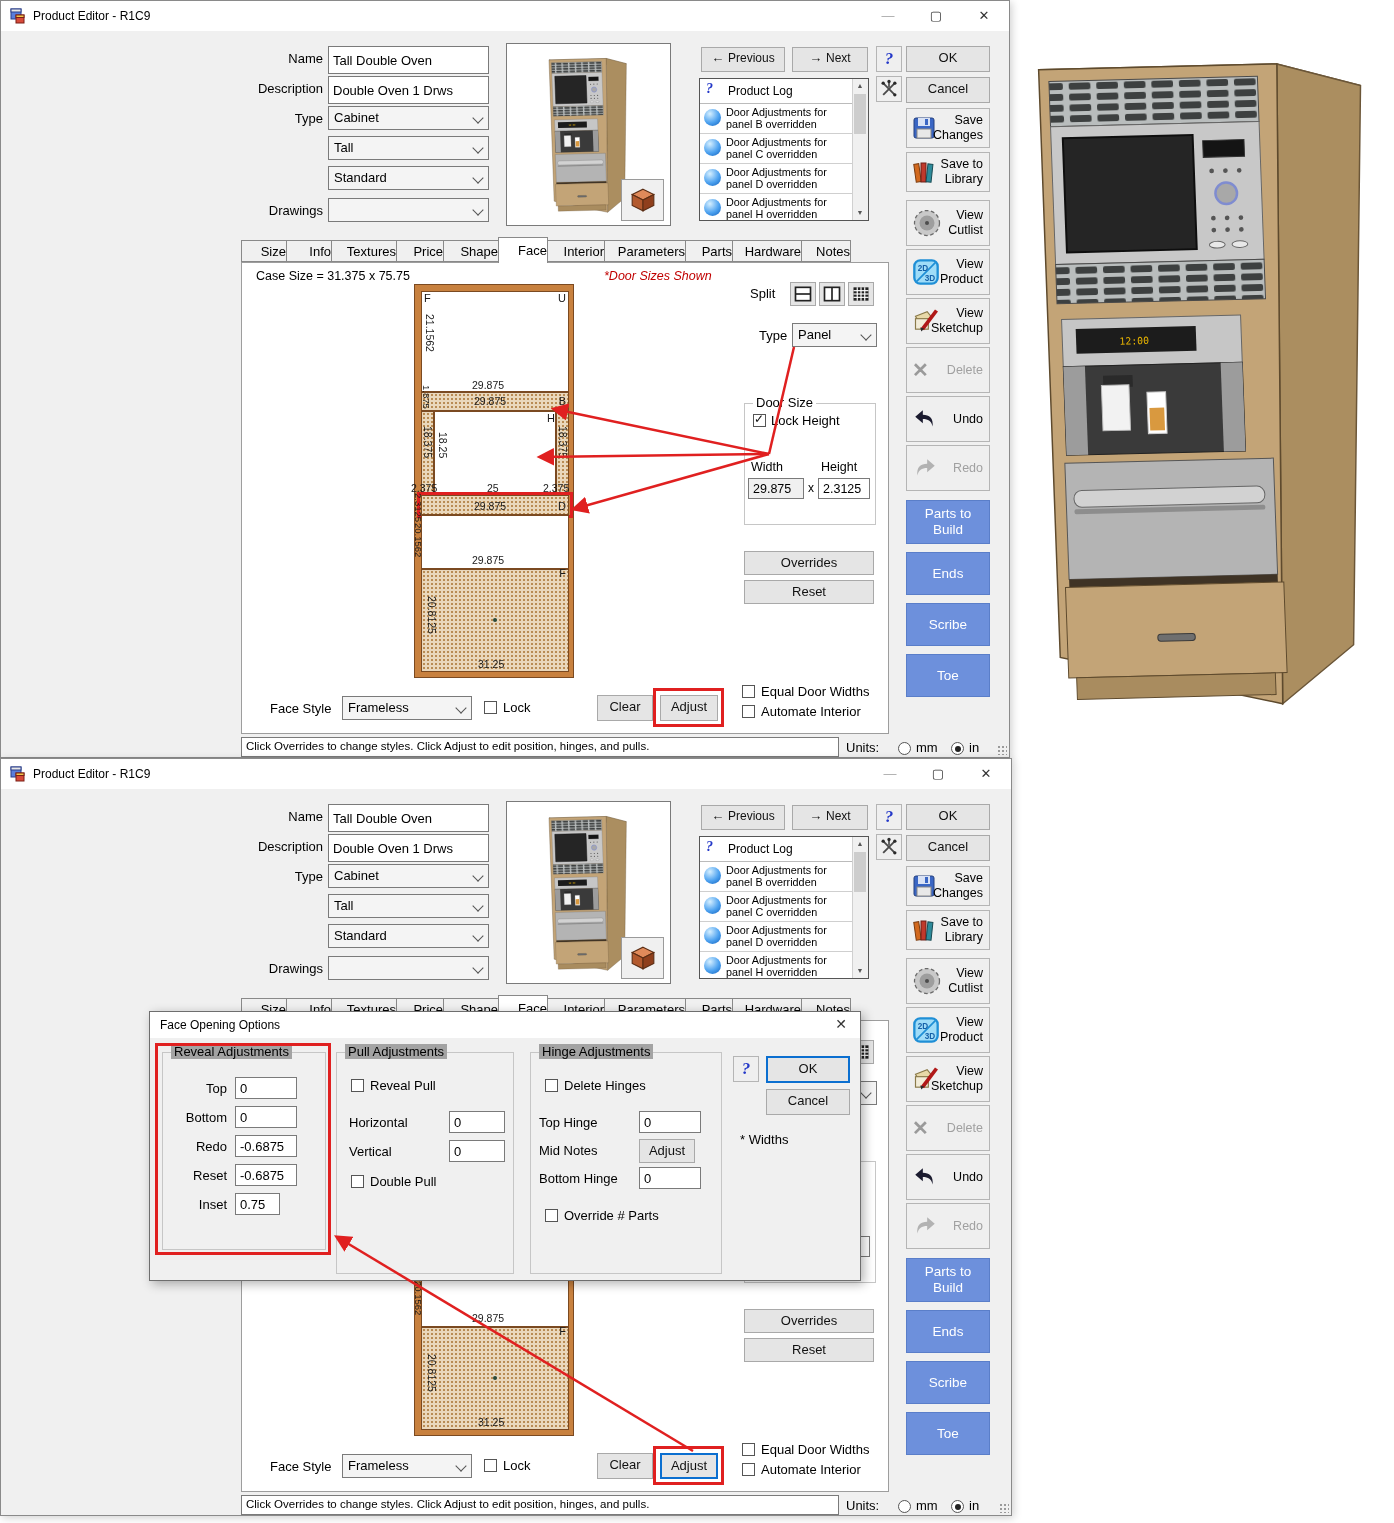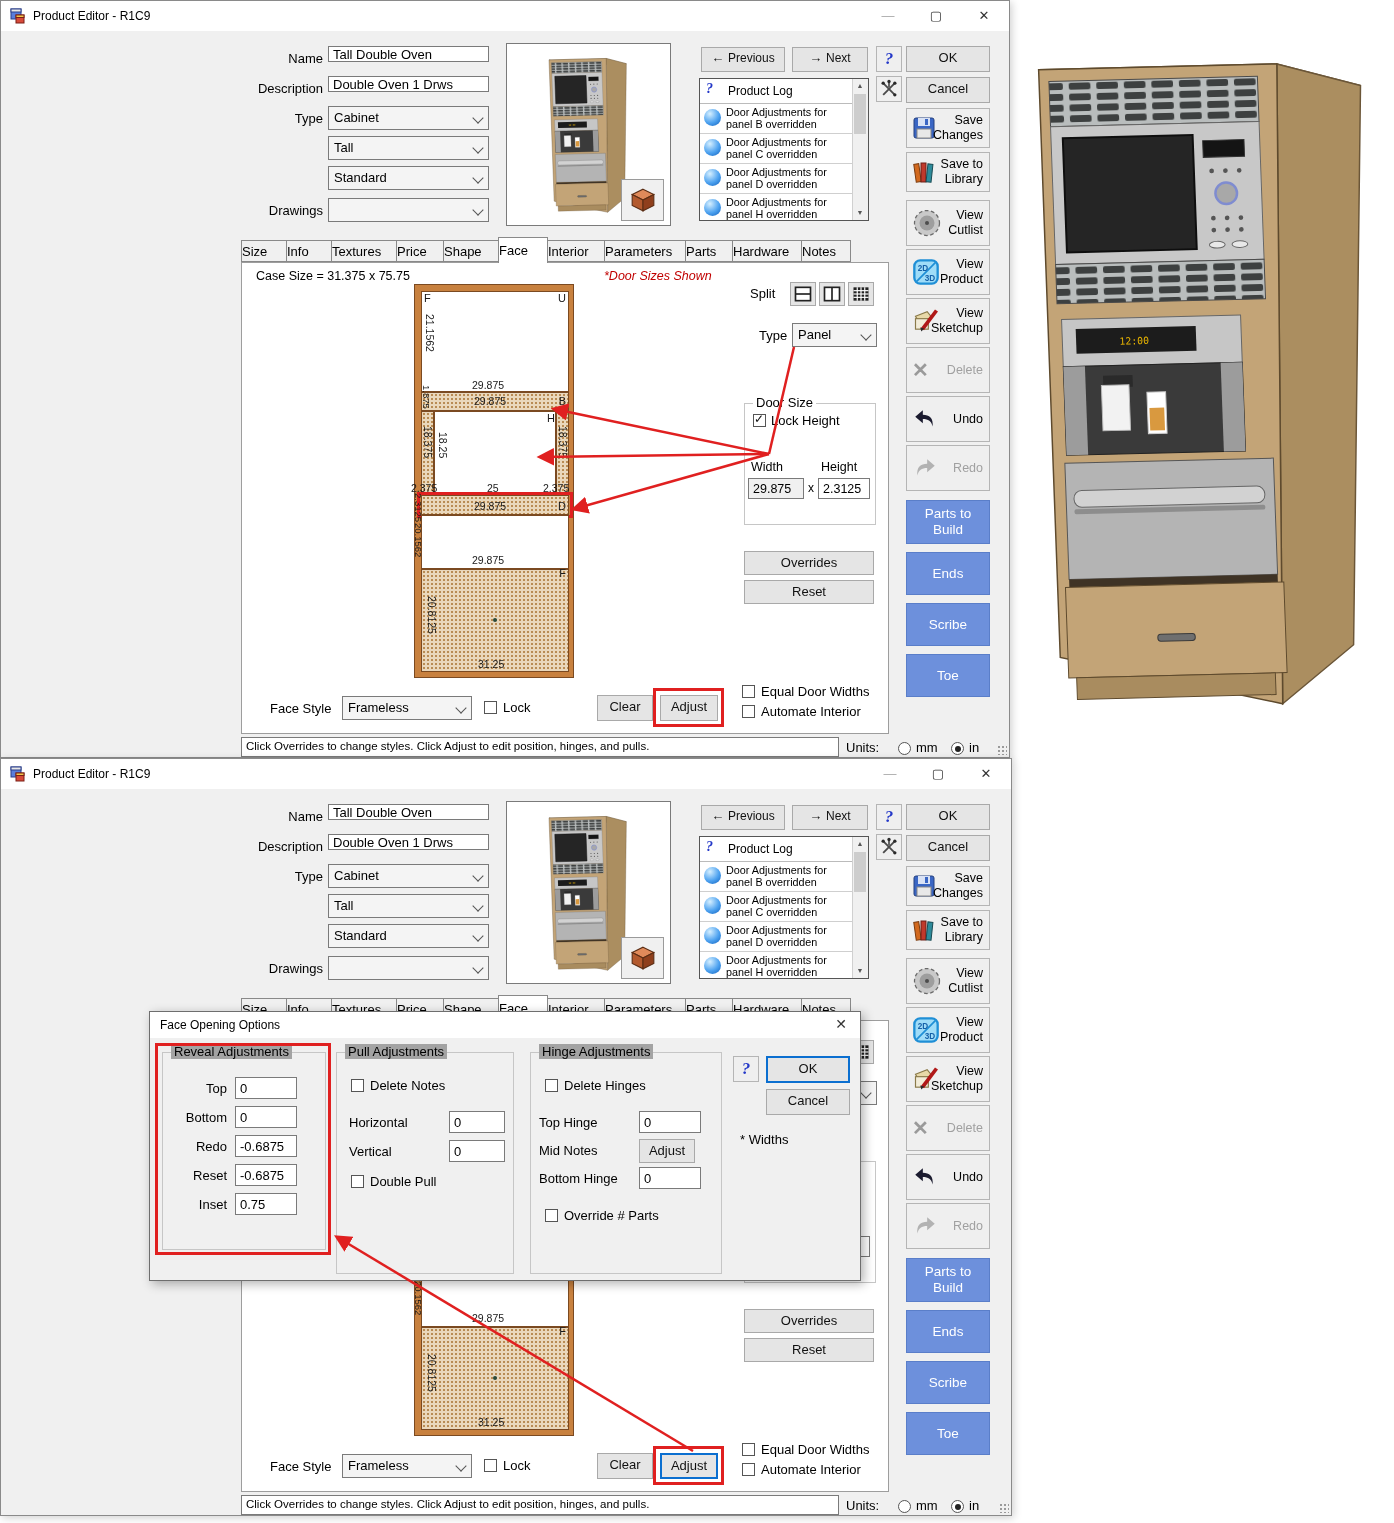--- a/index.html
+++ b/index.html
@@ -10,21 +10,21 @@
   .win{position:absolute;left:0;width:1008px;height:756px;background:#f0f0f0;
        border:1px solid #8a8a8a;box-shadow:2px 2px 8px rgba(0,0,0,.18);}
   .titlebar{position:absolute;left:0;top:0;right:0;height:30px;background:#fff;}
   .title-txt{position:absolute;left:32px;top:8px;font-size:12px;}
   .win-ctrl{position:absolute;top:0;width:34px;height:30px;text-align:center;line-height:30px;color:#333;font-size:13px;}
   .app-ico{position:absolute;left:9px;top:7px;width:16px;height:16px;}
   
   .lbl{position:absolute;white-space:nowrap;}
   .lbl-r{text-align:right;}
   .tbox{position:absolute;background:#fff;border:1px solid #7a7a7a;font-family:"Liberation Sans",sans-serif;
-        font-size:13px;padding:0 4px;box-sizing:border-box;height:16px;}
+        font-size:13px;padding:0 4px;box-sizing:border-box;height:28px;}
   .tbox[readonly]{background:#f0f0f0;}
   .combo{position:absolute;background:#f4f4f4;border:1px solid #7a7a7a;height:24px;box-sizing:border-box;
          padding:3px 20px 0 5px;font-size:13px;white-space:nowrap;overflow:hidden;}
   .chev{position:absolute;right:6px;top:7px;width:7px;height:7px;border-right:1.6px solid #555;
         border-bottom:1.6px solid #555;transform:rotate(45deg);}
   .btn{position:absolute;background:#e5e5e5;border:1px solid #a9a9a9;text-align:center;
        font-size:13px;box-sizing:border-box;color:#111;}
   .btn-txt{display:inline-block;padding-top:3px;}
   .bigbtn{position:absolute;width:84px;background:#efefef;border:1px solid #b5b5b5;box-sizing:border-box;}
   .bigbtn .bb-txt{position:absolute;right:6px;top:50%;transform:translateY(-50%);text-align:right;font-size:12.5px;line-height:15px;}
@@ -37,21 +37,21 @@
   .chk.checked::after{content:"✓";position:absolute;left:0px;top:-3px;font-size:12px;color:#111;}
   .radio{position:absolute;width:13px;height:13px;border:1px solid #555;border-radius:50%;background:#fff;box-sizing:border-box;}
   .radio.sel::after{content:"";position:absolute;left:2.5px;top:2.5px;width:6px;height:6px;border-radius:50%;background:#222;}
   .grp{position:absolute;border:1px solid #c6c6c6;}
   .grp-t{position:absolute;top:-9px;left:8px;background:#a3a3a3;padding:0 3px;font-size:13px;white-space:nowrap;}
   .helpbtn{position:absolute;width:26px;height:26px;background:#efefef;border:1px solid #b5b5b5;
            text-align:center;box-sizing:border-box;}
   .helpbtn span{font-family:"Liberation Serif",serif;font-style:italic;font-weight:bold;font-size:17px;color:#2438c8;line-height:24px;}
   
   .tab{position:absolute;top:239px;height:22px;background:#f0f0f0;border:1px solid #898989;
-       box-sizing:border-box;text-align:left;font-size:13px;padding-top:3px;}
+       box-sizing:border-box;text-align:right;font-size:13px;padding-top:3px;}
   .tab.active{background:#fff;top:236px;height:26px;border-bottom:none;z-index:5;padding-top:5px;}
   
   .facepanel{position:absolute;left:240px;top:261px;width:646px;height:470px;background:#fff;border:1px solid #9d9d9d;}
   .red-note{color:#c00000;font-style:italic;font-size:12.5px;}
   .diagram{position:absolute;left:172px;top:21px;width:160px;height:394px;background:#c8813f;
            border:1px solid #7b4a21;box-sizing:border-box;}
   .hatch{background-color:#ead8bc;background-image:radial-gradient(#b98c54 0.8px,transparent 1px);
          background-size:4px 4px;border:1px solid #7b4a21;box-sizing:border-box;}
   .opening{background:#fff;border:1px solid #7b4a21;box-sizing:border-box;}
   .dim{position:absolute;font-size:10.5px;color:#1a1a1a;white-space:nowrap;}
@@ -780,28 +780,28 @@
       <span class="grp-t">Reveal Adjustments</span>
       <span class="lbl lbl-r" style="left:0;top:28px;width:64px;">Top</span>
       <input class="tbox" style="left: 72px; top: 24px; width: 62px; height: 22px;" value="0">
       <span class="lbl lbl-r" style="left:0;top:57px;width:64px;">Bottom</span>
       <input class="tbox" style="left: 72px; top: 53px; width: 62px; height: 22px;" value="0">
       <span class="lbl lbl-r" style="left:0;top:86px;width:64px;">Redo</span>
       <input class="tbox" style="left: 72px; top: 82px; width: 62px; height: 22px;" value="-0.6875">
       <span class="lbl lbl-r" style="left:0;top:115px;width:64px;">Reset</span>
       <input class="tbox" style="left: 72px; top: 111px; width: 62px; height: 22px;" value="-0.6875">
       <span class="lbl lbl-r" style="left:0;top:144px;width:64px;">Inset</span>
-      <input class="tbox" style="left: 72px; top: 140px; width: 62px; height: 22px;" value="0.75">
+      <input class="tbox" style="left: 72px; top: 140px; width: 45px; height: 22px;" value="0.75">
     </div>
     <div class="redbox" style="left:5px;top:31px;width:176px;height:212px;"></div>
 
     <div class="grp" style="left:186px;top:40px;width:176px;height:220px;">
       <span class="grp-t">Pull Adjustments</span>
       <span class="chk" style="left:14px;top:26px;"></span>
-      <span class="lbl" style="left:33px;top:25px;">Delete Notes</span>
+      <span class="lbl" style="left:33px;top:25px;">Reveal Pull</span>
       <span class="lbl" style="left:12px;top:62px;">Horizontal</span>
       <input class="tbox" style="left: 112px; top: 58px; width: 56px; height: 22px;" value="0">
       <span class="lbl" style="left:12px;top:91px;">Vertical</span>
       <input class="tbox" style="left: 112px; top: 87px; width: 56px; height: 22px;" value="0">
       <span class="chk" style="left:14px;top:122px;"></span>
       <span class="lbl" style="left:33px;top:121px;">Double Pull</span>
     </div>
 
     <div class="grp" style="left:380px;top:40px;width:190px;height:220px;">
       <span class="grp-t">Hinge Adjustments</span>

